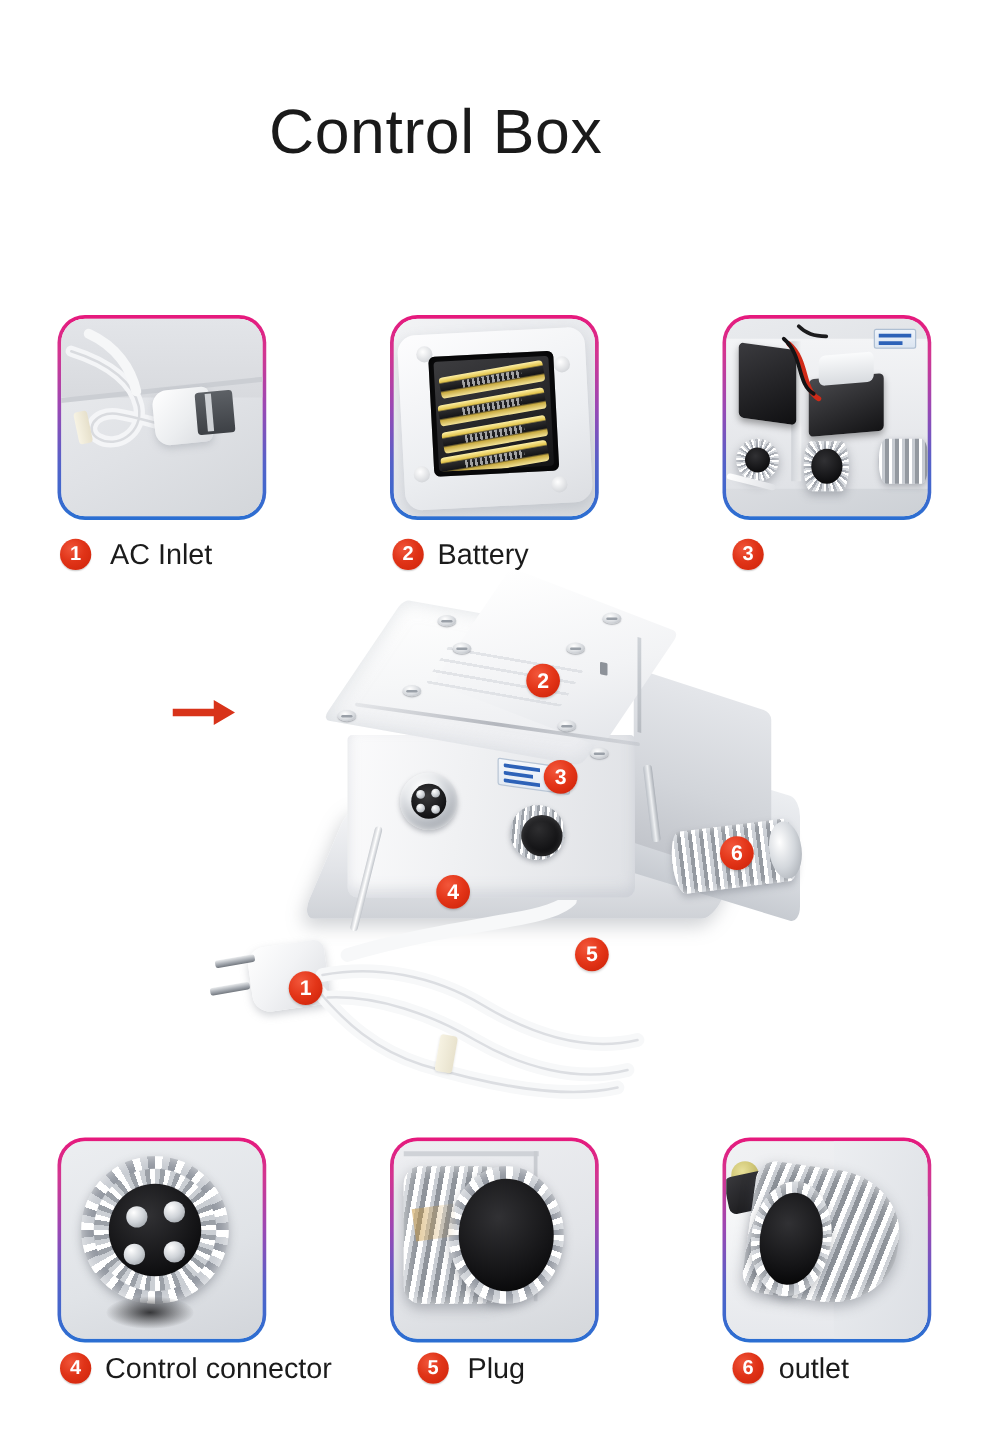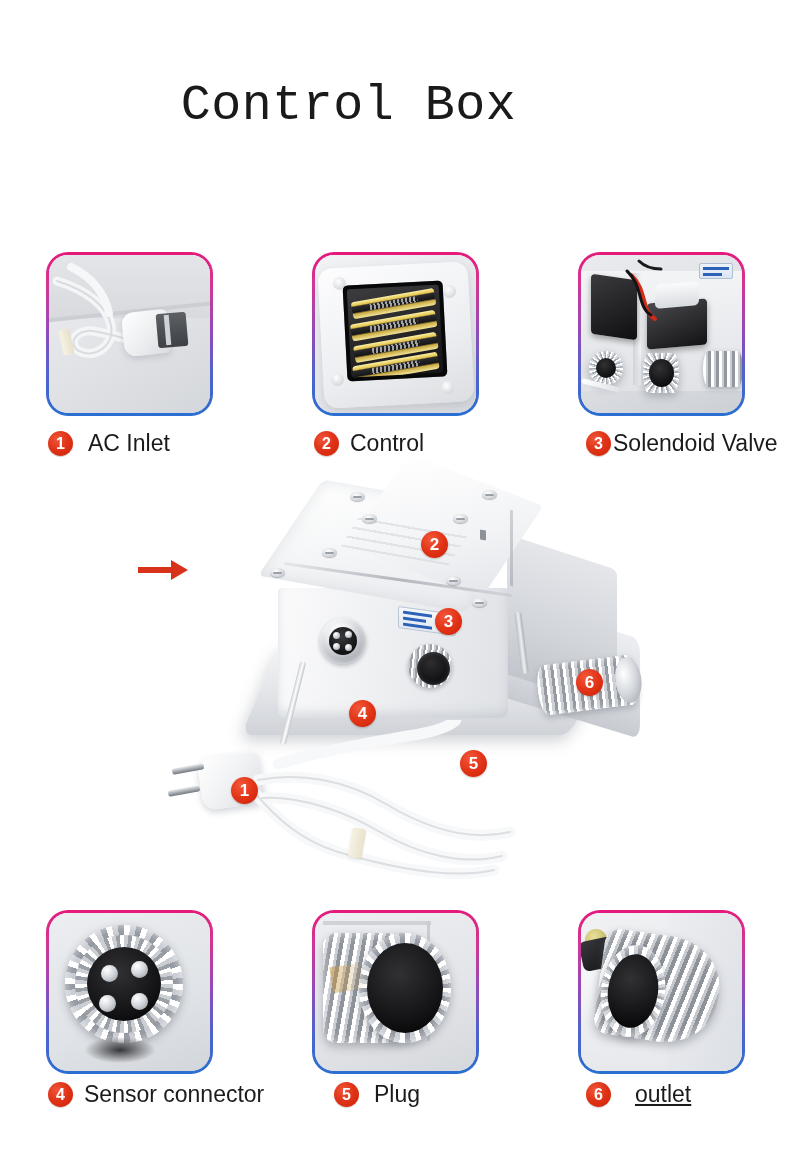--- a/index.html
+++ b/index.html
@@ -10,21 +10,21 @@
     font-family:"Liberation Sans", sans-serif;
     -webkit-font-smoothing:antialiased;
   }
   #page { position:absolute; inset:0; background:#fff; }
 
   
   .page-title {
     position:absolute; left:0; top:78px; width:697px;
     text-align:center; font-size:50px; font-weight:400;
     letter-spacing:0.5px; color:#1a1a1a; line-height:1.1;
-    font-family:Liberation Mono, monospace;
+    font-family:Liberation Sans, sans-serif;
   }
 
   
   .thumb-card {
     position:absolute; width:167px; height:164px; border-radius:22px;
     padding:3px; background:linear-gradient(180deg,#e6187c 0%,#d43590 18%,#9a48b4 45%,#5561c8 72%,#2a6fd2 100%);
     overflow:hidden;
   }
   .thumb-inner {
     width:100%; height:100%; border-radius:19px; overflow:hidden;
@@ -367,26 +367,25 @@
     </div>
   </div>
 
   <div class="caption cap-gap-lg" style="left:48px; top:431px;">
     <span class="badge">1</span>
     <span class="caption-text">AC Inlet</span>
   </div>
 
   <div class="caption cap-gap-md" style="left:314px; top:431px;">
     <span class="badge">2</span>
-    <span class="caption-text">Control</span>
+    <span class="caption-text">Battery</span>
   </div>
 
   <div class="caption cap-gap-sm" style="left:586px; top:431px;">
     <span class="badge">3</span>
-    <span class="caption-text">Solendoid Valve</span>
   </div>
 
   <div class="arrow-wrap">
     <svg width="52" height="26" viewBox="0 0 52 26">
       <path d="M0,10 L33,10 L33,3 L50,13 L33,23 L33,16 L0,16 Z" fill="#d8331a"></path>
     </svg>
   </div>
 
   <div id="hero">
 
@@ -530,26 +529,26 @@
         <div class="chrome-ring" style="left:20px;top:32px;width:64px;height:92px;border-radius:50%;
                     background:repeating-conic-gradient(from 80deg,#ffffff 0deg 7deg,#c8ccd2 7deg 13deg,#959aa1 13deg 19deg);
                     transform:rotate(8deg);"></div>
         <div class="dark-bore" style="left:27px;top:41px;width:50px;height:74px;transform:rotate(8deg);"></div>
       </div>
     </div>
   </div>
 
   <div class="caption cap-gap-md" style="left:48px; top:1082px;">
     <span class="badge">4</span>
-    <span class="caption-text">Sensor connector</span>
+    <span class="caption-text">Control connector</span>
   </div>
 
   <div class="caption cap-gap-lg" style="left:334px; top:1082px;">
     <span class="badge">5</span>
     <span class="caption-text">Plug</span>
   </div>
 
   <div class="caption" style="left:586px; top:1082px;">
     <span class="badge">6</span>
-    <span class="caption-text" style="margin-left:24px;text-decoration:underline;">outlet</span>
+    <span class="caption-text" style="margin-left:12px;">outlet</span>
   </div>
 
 </div>
 
 </body></html>

